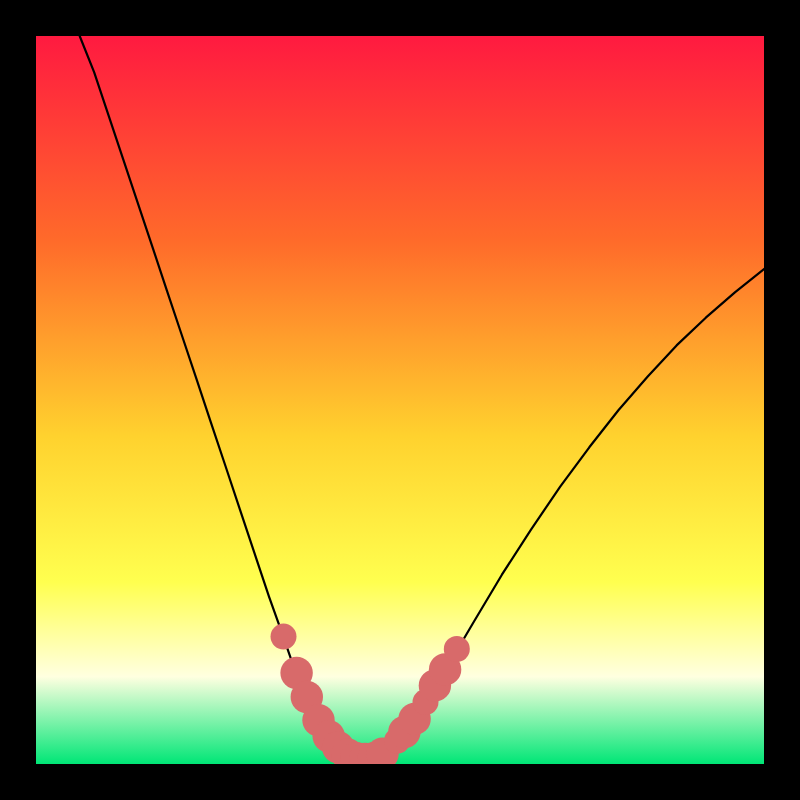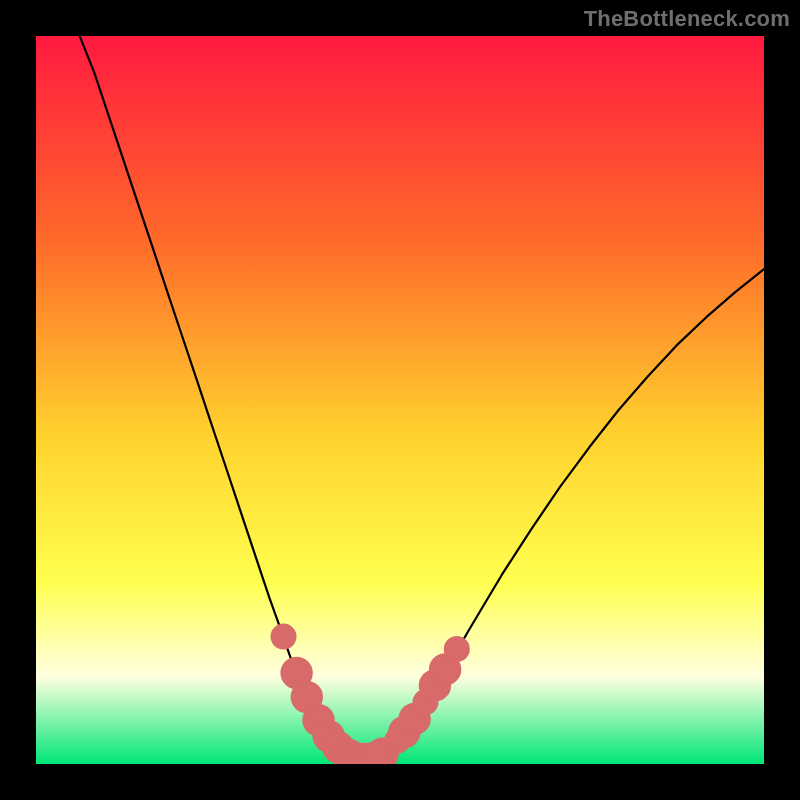--- a/index.html
+++ b/index.html
@@ -36,21 +36,20 @@
   }
   svg {
     position: absolute;
     inset: 0;
   }
 </style>
 </head>
 <body>
 
 <div class="frame">
-  <div class="watermark">TheBottleneck.com</div>
 
   <div class="plot">
     <svg id="bg" viewBox="0 0 728 728" preserveAspectRatio="none">
       <defs>
         <linearGradient id="g" x1="0" y1="0" x2="0" y2="1">
           <stop id="s0" offset="0%" stop-color="#ff1a40"></stop>
           <stop id="s1" offset="28%" stop-color="#ff6a2a"></stop>
           <stop id="s2" offset="55%" stop-color="#ffd22e"></stop>
           <stop id="s3" offset="75%" stop-color="#ffff4f"></stop>
           <stop id="s4" offset="88%" stop-color="#ffffe0"></stop>

